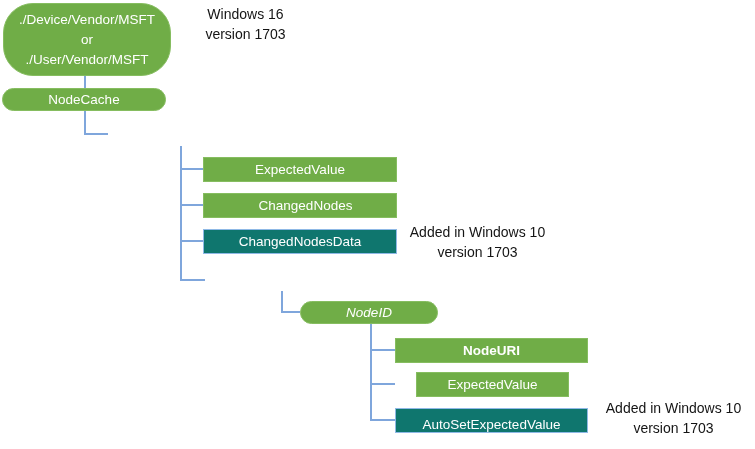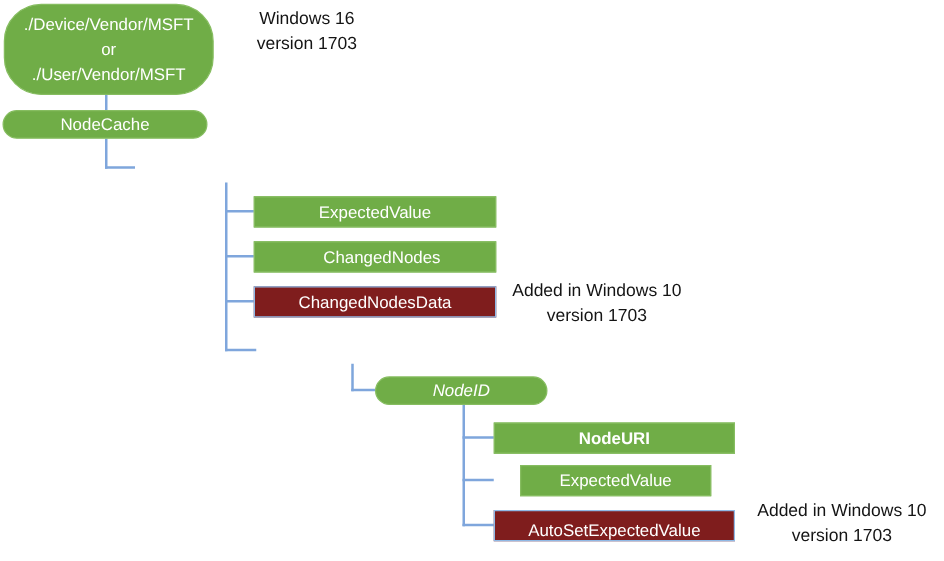--- a/index.html
+++ b/index.html
@@ -14,21 +14,21 @@
     position:absolute;
     box-sizing:border-box;
     display:flex;
     align-items:center;
     justify-content:center;
     color:#ffffff;
     font-size:13.5px;
     white-space:nowrap;
   }
   .shape.green{background:#70AD47;border:1px solid #86bd60;}
-  .shape.blue{background:#7f1d1d;border:1px solid #8fb9e6;}
+  .shape.blue{background:#0f766e;border:1px solid #8fb9e6;}
   .pill{border-radius:12px;}
   .rootshape{border-radius:30px;flex-direction:column;line-height:20px;}
   .rootshape span{display:block;}
   .italic{font-style:italic;}
   .conn{position:absolute;background:#7FA6DC;}
   .ann{
     position:absolute;
     color:#141414;
     font-size:14px;
     line-height:19.5px;

